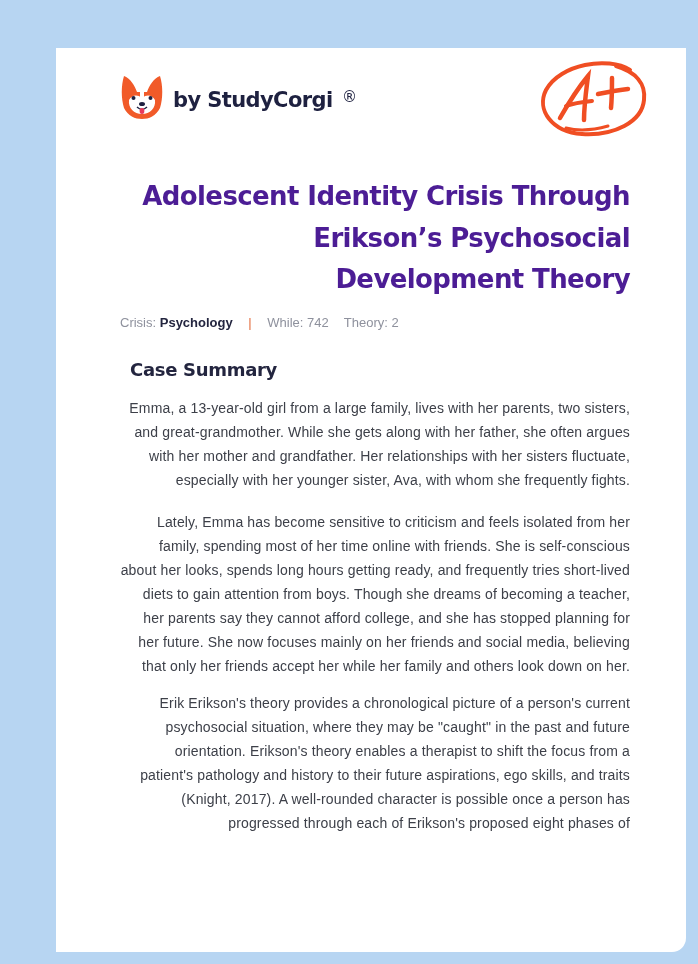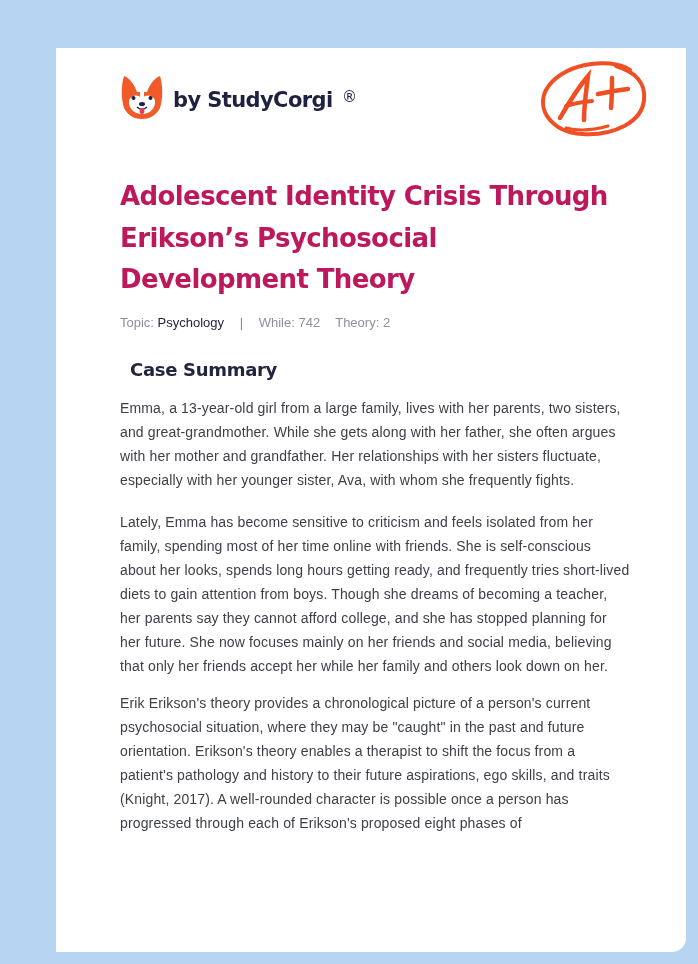--- a/index.html
+++ b/index.html
@@ -24,34 +24,34 @@
     font-size:21px; color:#1e2140; letter-spacing:-0.6px;
   }
   .logo-reg {
     position:absolute; left:222px; top:14px;
     font-size:15px; color:#1e2140; font-family:"DejaVu Sans", sans-serif;
   }
   .grade { position:absolute; left:482px; top:10px; width:110px; height:82px; }
   .content { position:absolute; left:64px; top:128px; width:510px; }
   h1 {
     margin:0; font-family:"DejaVu Sans", sans-serif; font-weight:bold;
-    font-size:26px; line-height:41.5px; color:#be185d; letter-spacing:-0.6px;
+    font-size:26px; line-height:41.5px; color:#4c1d95; letter-spacing:-0.6px;text-align:right;
   }
   .meta {
     margin-top:12px; font-size:13px; color:#8e919d; height:20px; line-height:20px;
   }
-  .meta .val { color:#23253f; }
+  .meta .val { color:#23253f;font-weight:bold; }
   .meta .sep { color:#e36b3d; margin:0 12px; }
   .meta .gap { display:inline-block; width:8px; }
   h2 {
     margin:10px; font-family:"DejaVu Sans", sans-serif; font-weight:bold;
     font-size:18px; color:#23253f; letter-spacing:-0.3px; line-height:24px;
   }
   p {
-    margin:0; font-size:14px; line-height:24px; color:#3d4049; letter-spacing:0.15px;
+    margin:0; font-size:14px; line-height:24px; color:#3d4049; letter-spacing:0.15px;text-align:right;
   }
 </style>
 </head>
 <body>
 
 <div class="card">
   <div class="header">
     <div class="logo">
       <svg class="logo-mark" viewBox="0 0 44 46">
         <path d="M4 2 C10 4 15 12 17 18 L27 18 C29 12 34 4 40 2 C43 12 43 24 40 34 C36 42 29 45 22 45 C15 45 8 42 4 34 C1 24 1 12 4 2 Z" fill="#f15a29"></path>
@@ -73,21 +73,21 @@
       <path d="M60 36 C70 34 80 32 90 31" stroke="#f04e23" stroke-width="4.5" fill="none" stroke-linecap="round"></path>
       <path d="M74 20 C74 30 74 40 73 50" stroke="#f04e23" stroke-width="4.5" fill="none" stroke-linecap="round"></path>
       <path d="M28 70 C40 73 56 72 70 68" stroke="#f04e23" stroke-width="3" fill="none" stroke-linecap="round"></path>
     </svg>
   </div>
 
   <div class="content">
     <h1>Adolescent Identity Crisis Through Erikson’s Psychosocial Development Theory</h1>
 
     <div class="meta">
-      <span>Topic:</span>
+      <span>Crisis:</span>
       <span class="val">Psychology</span>
       <span class="sep">|</span>
       <span>While:</span>
       <span>742</span>
       <span class="gap"></span>
       <span>Theory:</span>
       <span>2</span>
     </div>
 
     <h2 style="margin-top:25px;">Case Summary</h2>

